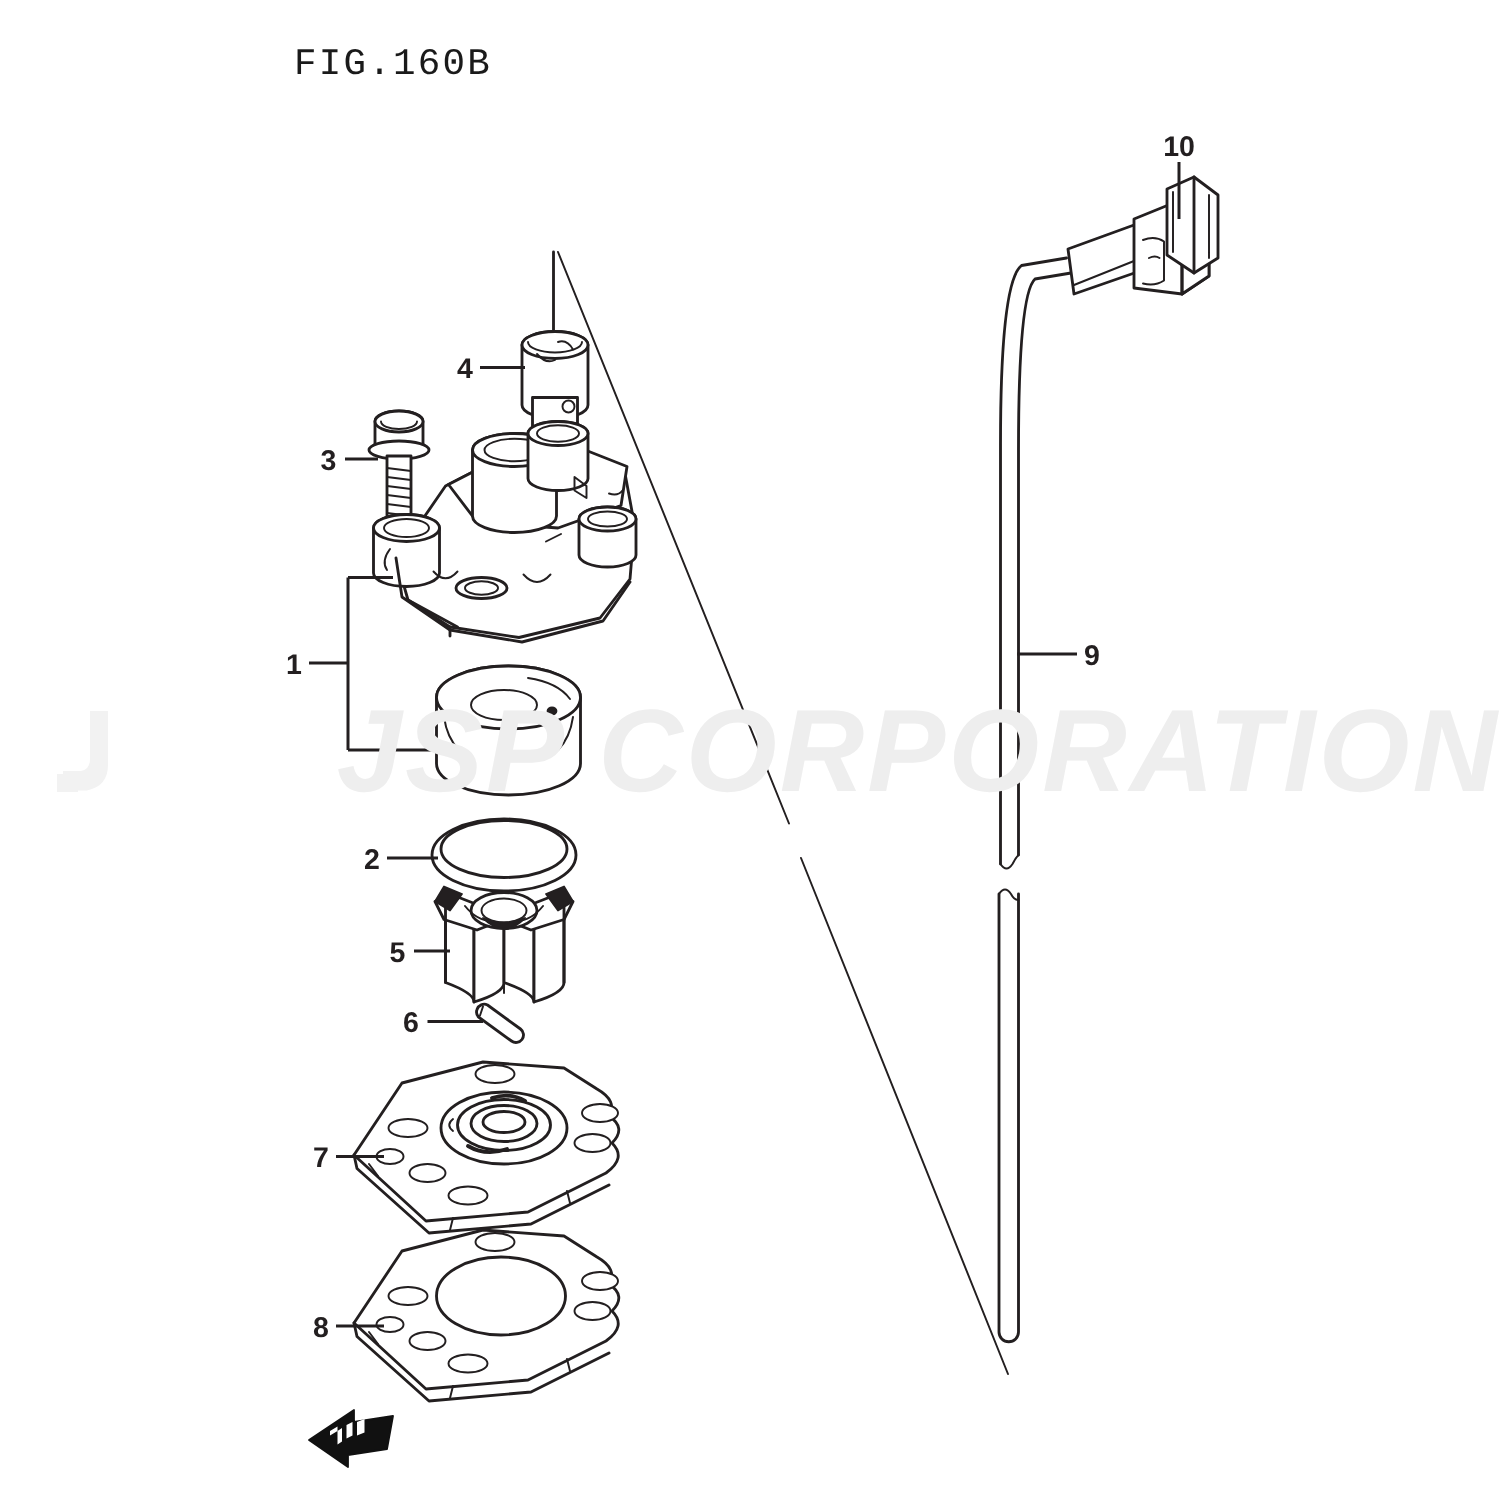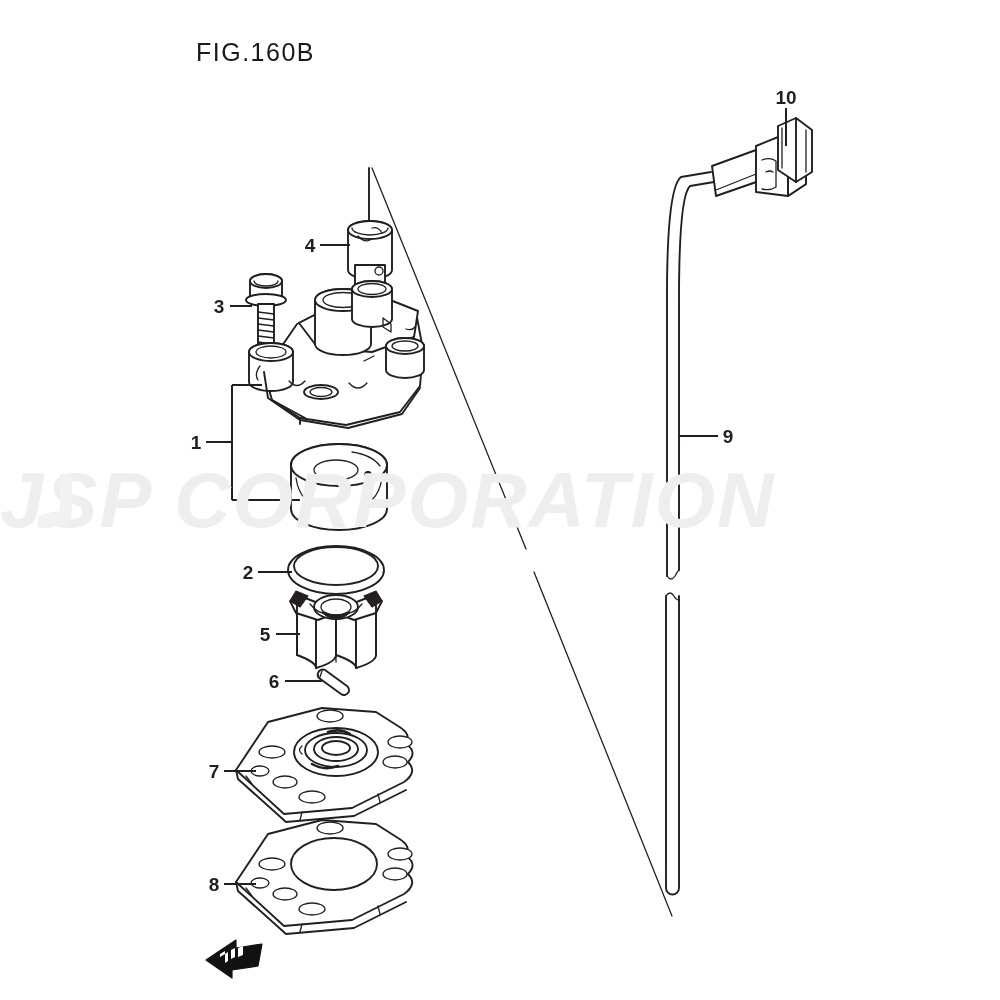--- a/index.html
+++ b/index.html
@@ -20,31 +20,30 @@
     width: 1000px;
     height: 1000px;
   }
   #fig-title {
     position: absolute;
     left: 196px;
     top: 28px;
     font-size: 25px;
     letter-spacing: 1.5px;
     color: #1a1a1a;
-    font-family: Liberation Sans, sans-serif;
+    font-family: Liberation Mono, monospace;
     white-space: nowrap;
     user-select: none;
-    margin-top: 10px;
   }
   .wm {
     position: absolute;
     left: 0;
     top: 455px;
     width: 1000px;
-    text-align: left;
+    text-align: right;
     font-size: 78px;
     font-weight: bold;
     font-style: italic;
     letter-spacing: 2px;
     color: #eeeeee;
     font-family: "Liberation Sans", sans-serif;
     user-select: none;
     pointer-events: none;
     white-space: nowrap;
   }

